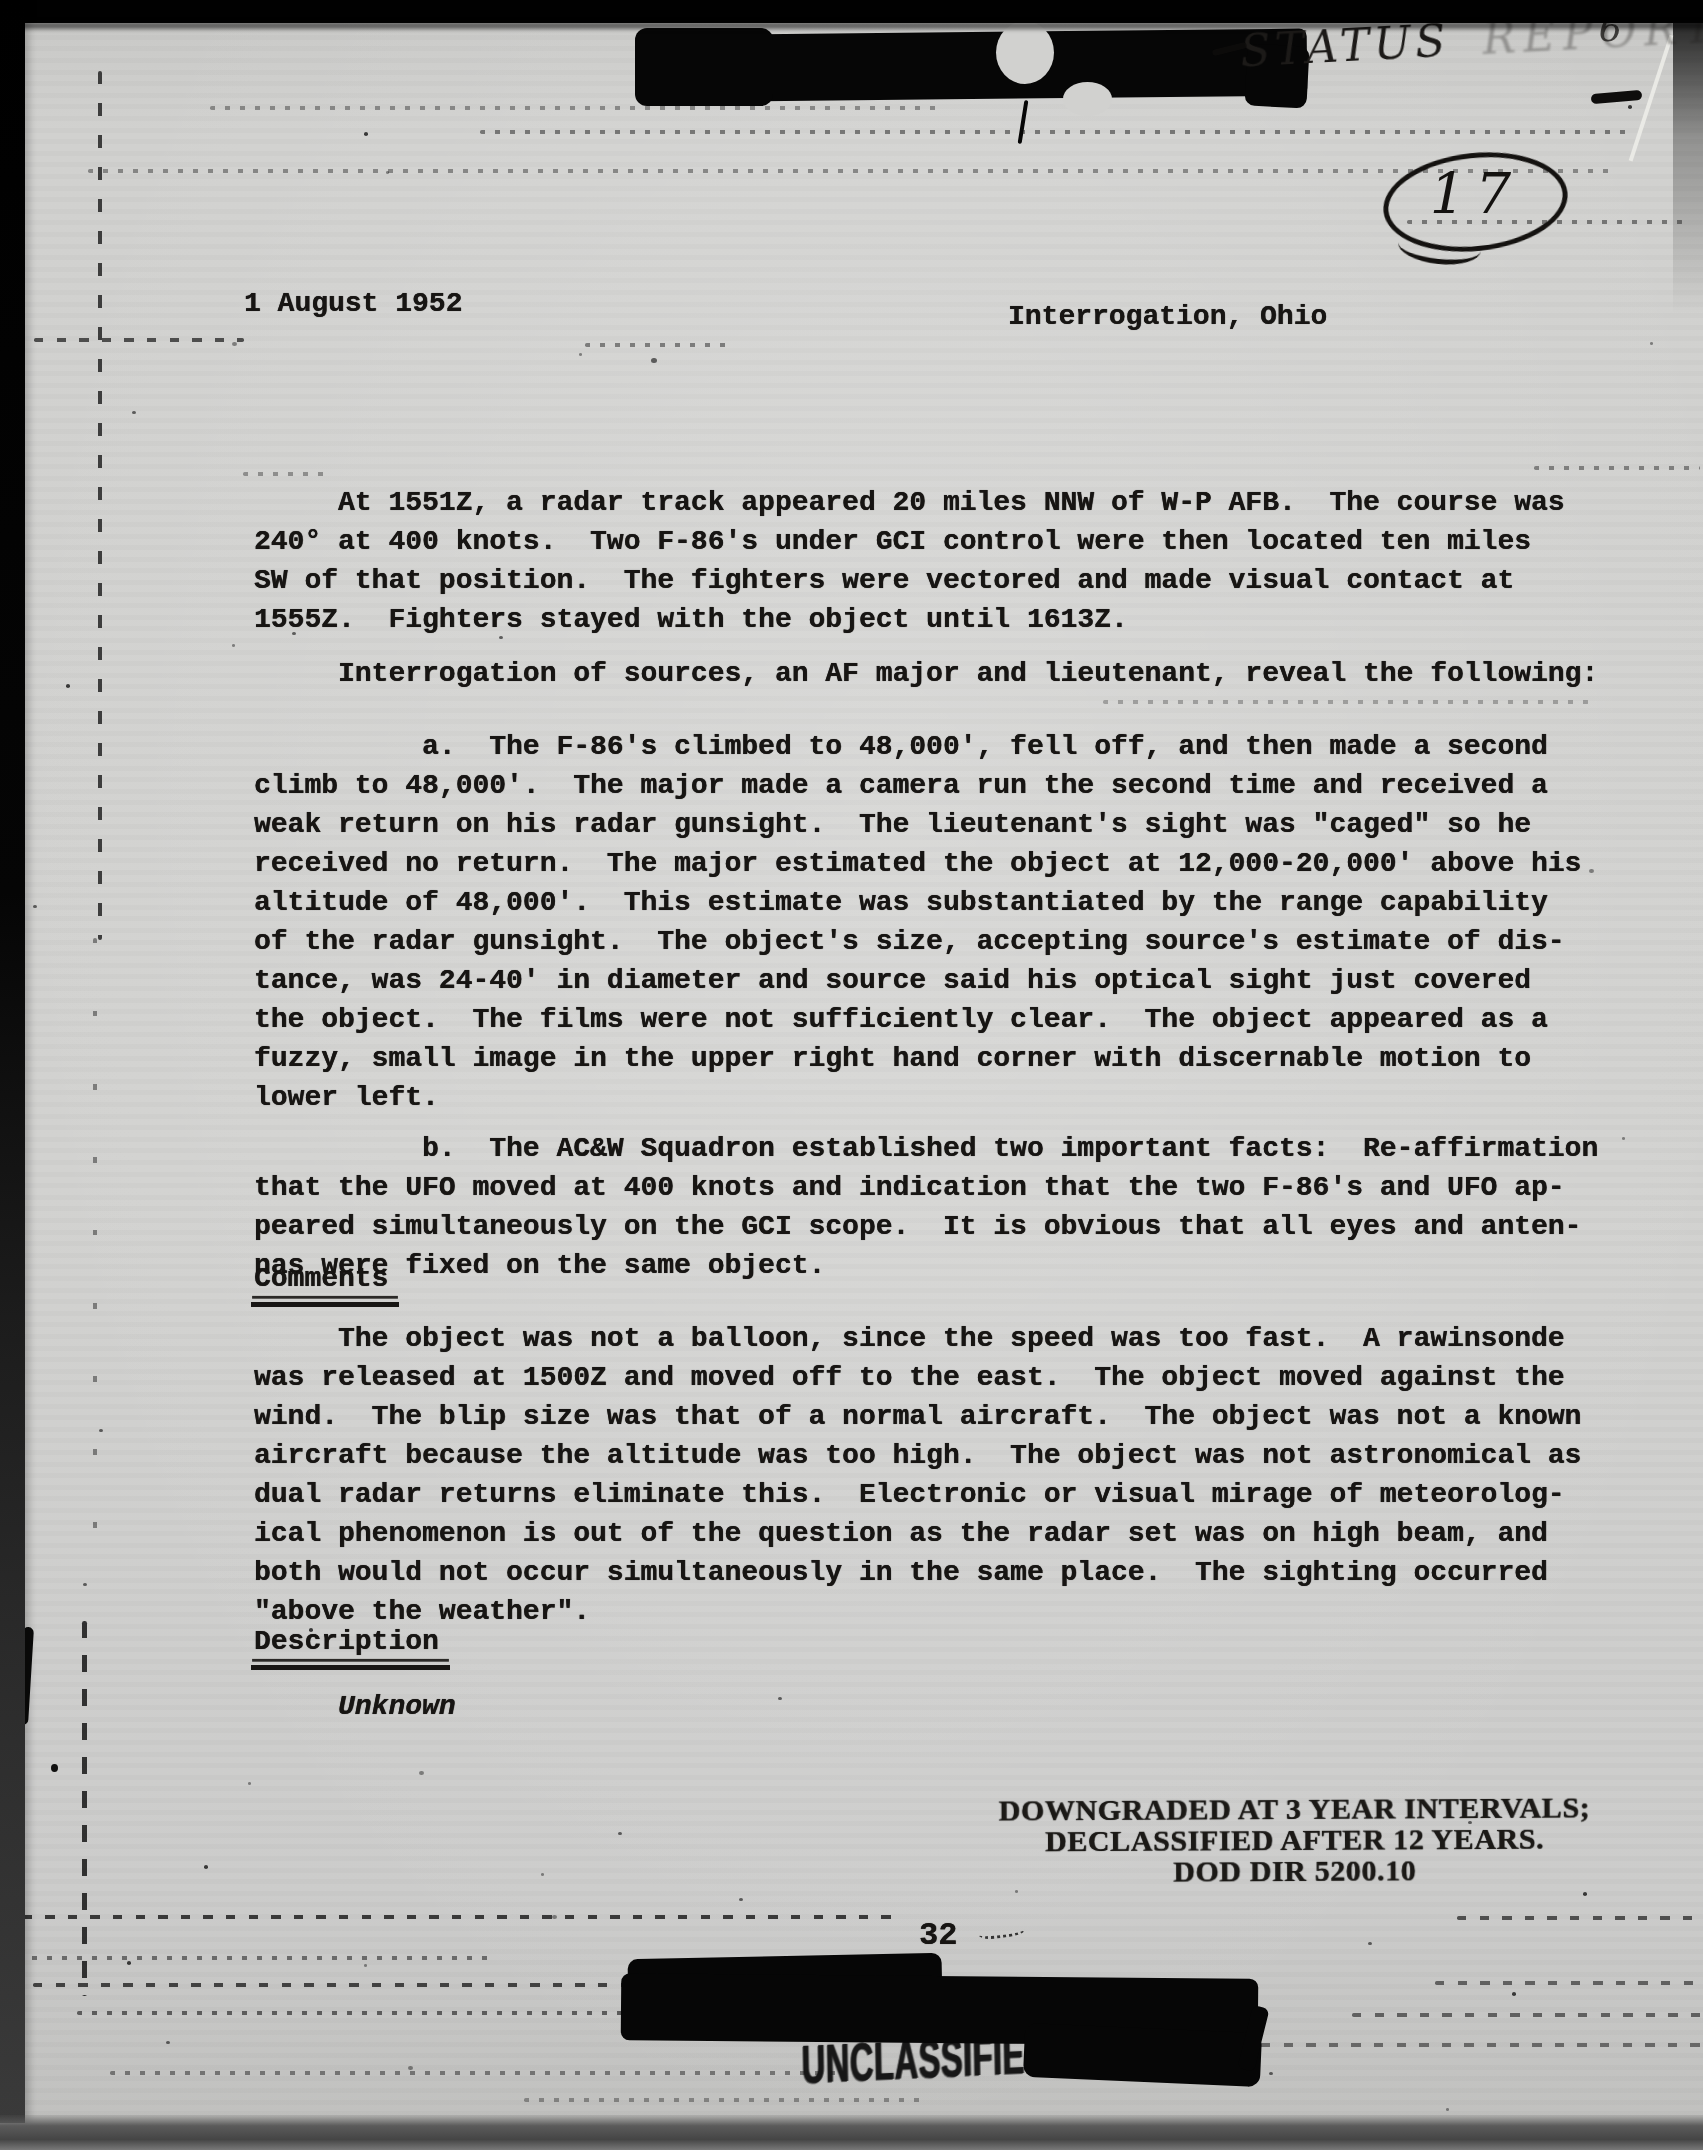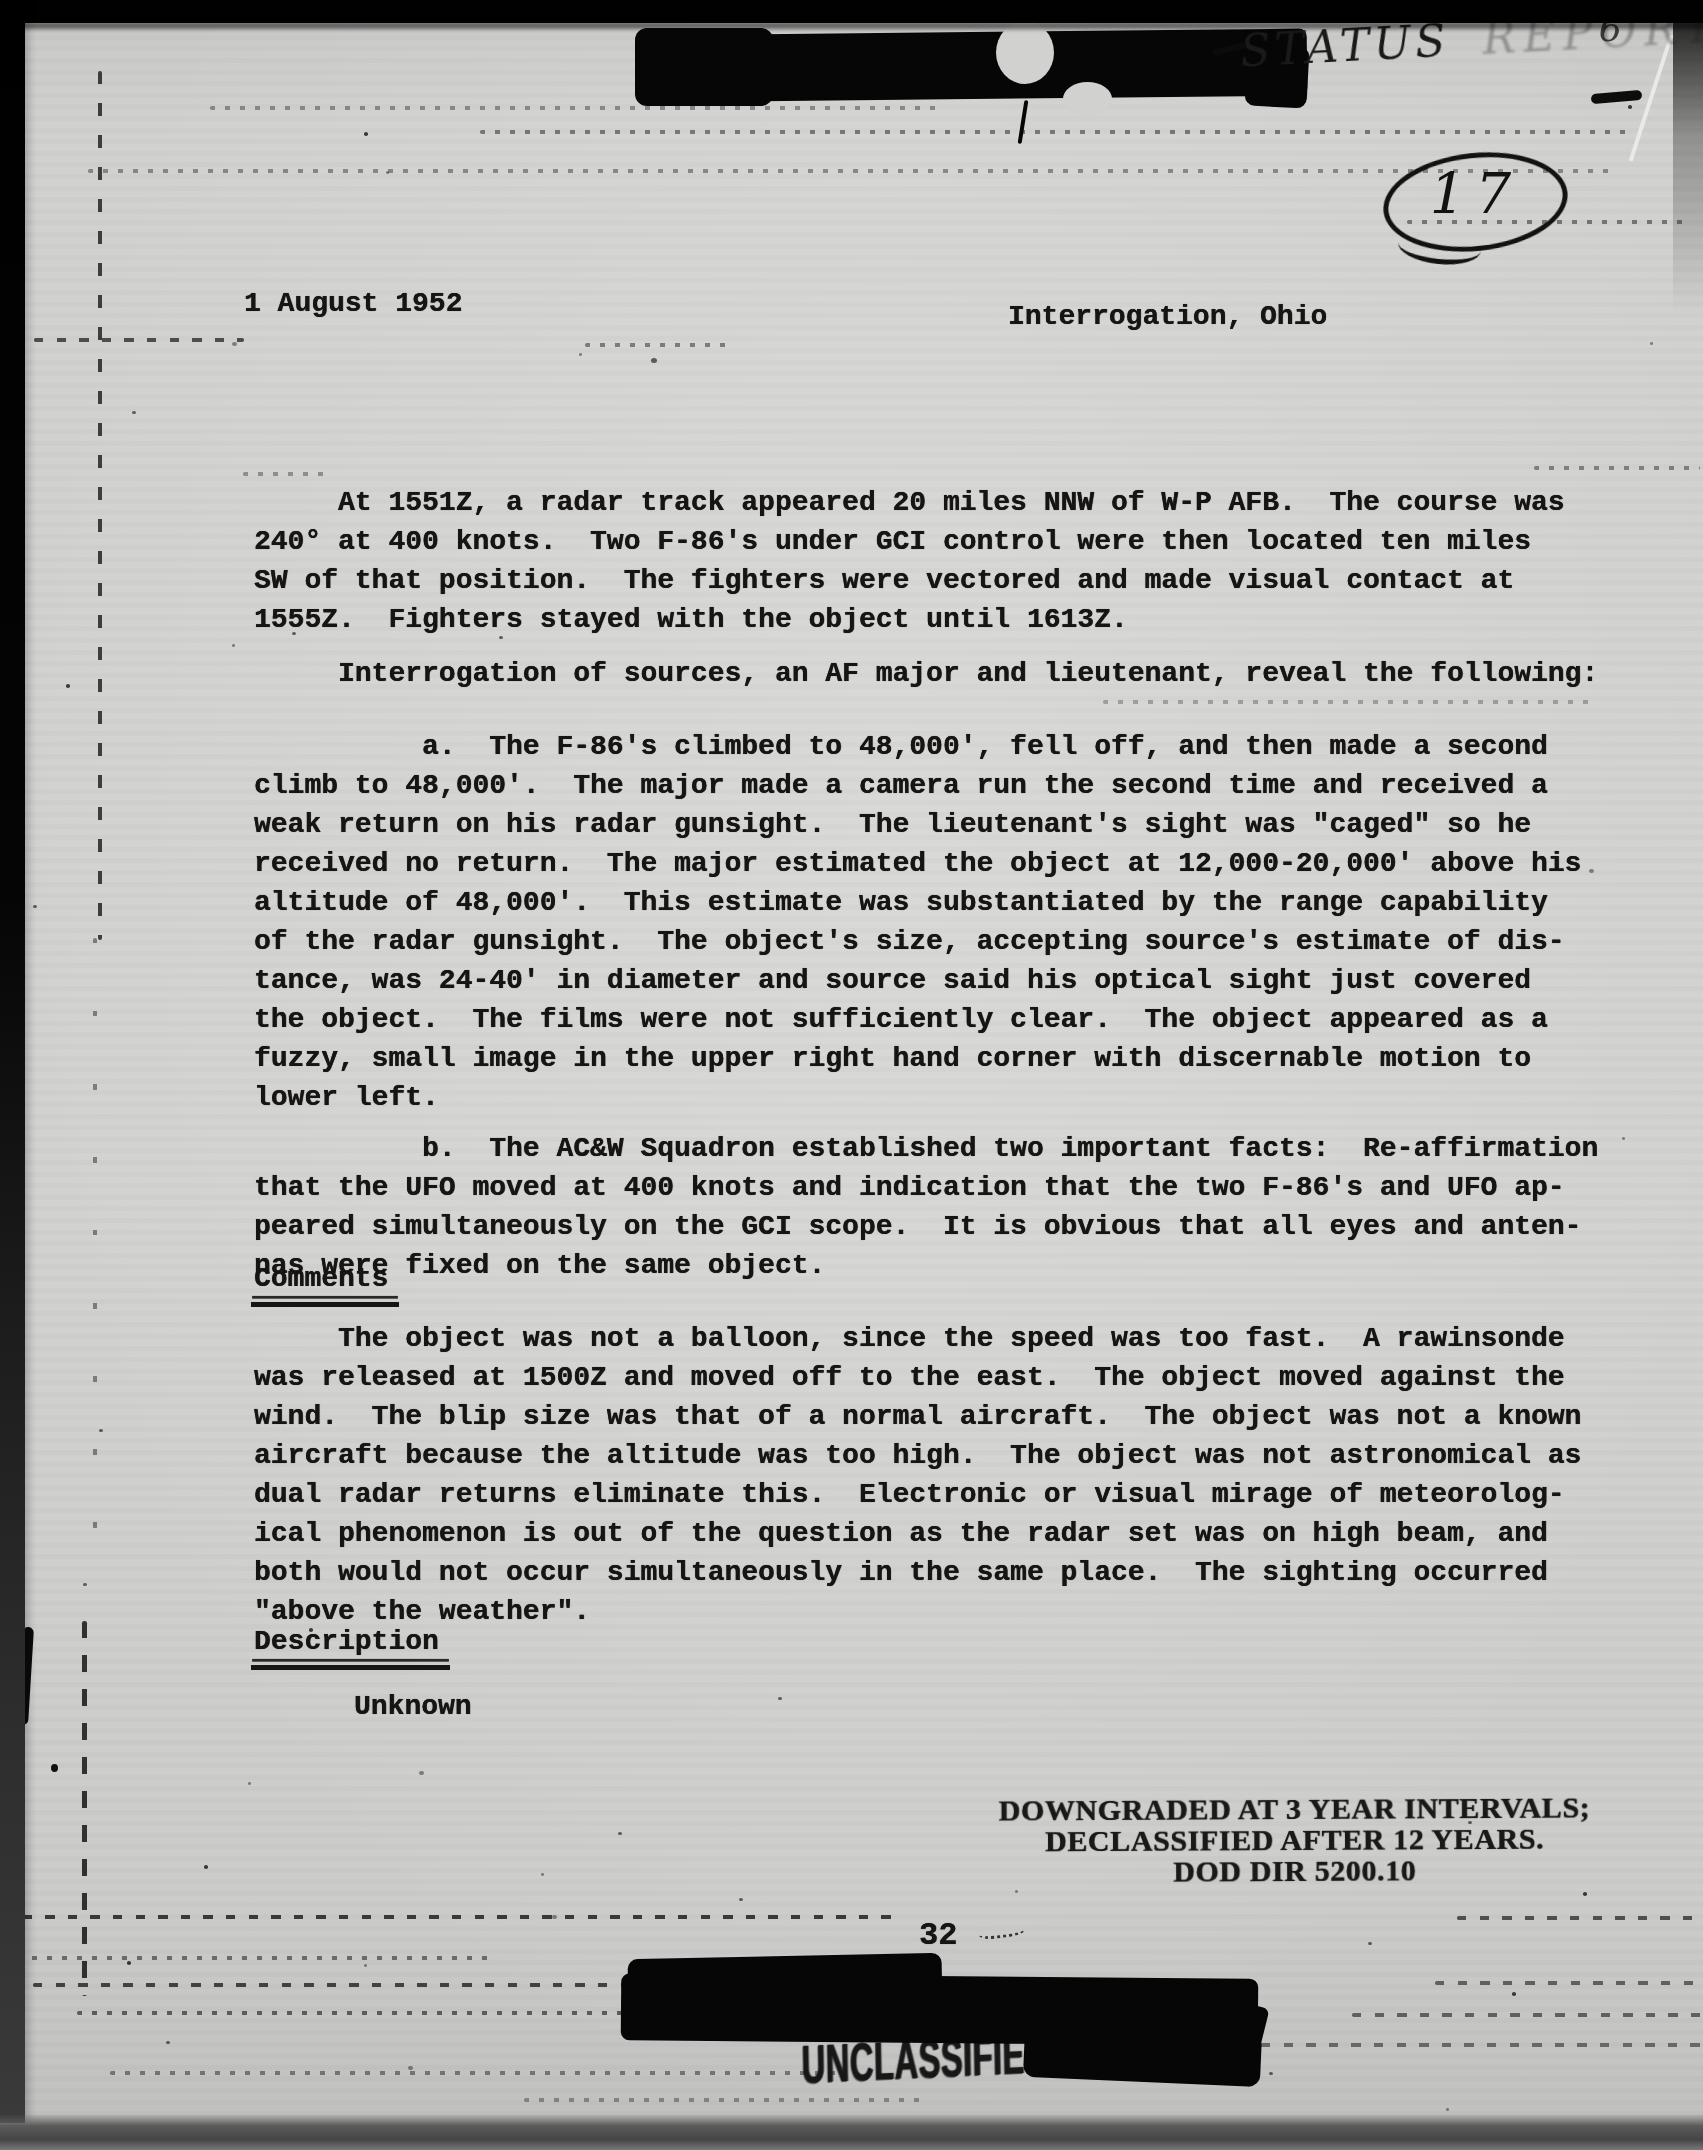--- a/index.html
+++ b/index.html
@@ -126,21 +126,21 @@
 
   <div class="typew" style="left:254px; top:483px;"><div class="tline">     At 1551Z, a radar track appeared 20 miles NNW of W-P AFB.  The course was</div><div class="tline">240° at 400 knots.  Two F-86's under GCI control were then located ten miles</div><div class="tline">SW of that position.  The fighters were vectored and made visual contact at</div><div class="tline">1555Z.  Fighters stayed with the object until 1613Z.</div></div>
   <div class="typew" style="left:254px; top:654px;"><div class="tline">     Interrogation of sources, an AF major and lieutenant, reveal the following:</div></div>
   <div class="typew" style="left:254px; top:727px;"><div class="tline">          a.  The F-86's climbed to 48,000', fell off, and then made a second</div><div class="tline">climb to 48,000'.  The major made a camera run the second time and received a</div><div class="tline">weak return on his radar gunsight.  The lieutenant's sight was "caged" so he</div><div class="tline">received no return.  The major estimated the object at 12,000-20,000' above his</div><div class="tline">altitude of 48,000'.  This estimate was substantiated by the range capability</div><div class="tline">of the radar gunsight.  The object's size, accepting source's estimate of dis-</div><div class="tline">tance, was 24-40' in diameter and source said his optical sight just covered</div><div class="tline">the object.  The films were not sufficiently clear.  The object appeared as a</div><div class="tline">fuzzy, small image in the upper right hand corner with discernable motion to</div><div class="tline">lower left.</div></div>
   <div class="typew" style="left:254px; top:1129px;"><div class="tline">          b.  The AC&amp;W Squadron established two important facts:  Re-affirmation</div><div class="tline">that the UFO moved at 400 knots and indication that the two F-86's and UFO ap-</div><div class="tline">peared simultaneously on the GCI scope.  It is obvious that all eyes and anten-</div><div class="tline">nas were fixed on the same object.</div></div>
 
   <div class="typew" style="left:254px; top:1259px;"><span class="uheading">Comments</span></div>
   <div class="typew" style="left:254px; top:1319px;"><div class="tline">     The object was not a balloon, since the speed was too fast.  A rawinsonde</div><div class="tline">was released at 1500Z and moved off to the east.  The object moved against the</div><div class="tline">wind.  The blip size was that of a normal aircraft.  The object was not a known</div><div class="tline">aircraft because the altitude was too high.  The object was not astronomical as</div><div class="tline">dual radar returns eliminate this.  Electronic or visual mirage of meteorolog-</div><div class="tline">ical phenomenon is out of the question as the radar set was on high beam, and</div><div class="tline">both would not occur simultaneously in the same place.  The sighting occurred</div><div class="tline">"above the weather".</div></div>
 
   <div class="typew" style="left:254px; top:1622px;"><span class="uheading">Description</span></div>
-  <div class="typew" style="left:270px; top:1687px;"><div class="tline">     Unknown</div></div>
+  <div class="typew" style="left:254px; top:1687px;font-style:italic;"><div class="tline">     Unknown</div></div>
 
   <div class="stampblock">
     <div>DOWNGRADED AT 3 YEAR INTERVALS;</div>
     <div>DECLASSIFIED AFTER 12 YEARS.</div>
     <div>DOD DIR 5200.10</div>
   </div>
 
   <div class="typew" style="left:919px; top:1916px; font-size:32px; filter:blur(0.3px);">32</div>
   <div class="scribble"></div>
 

